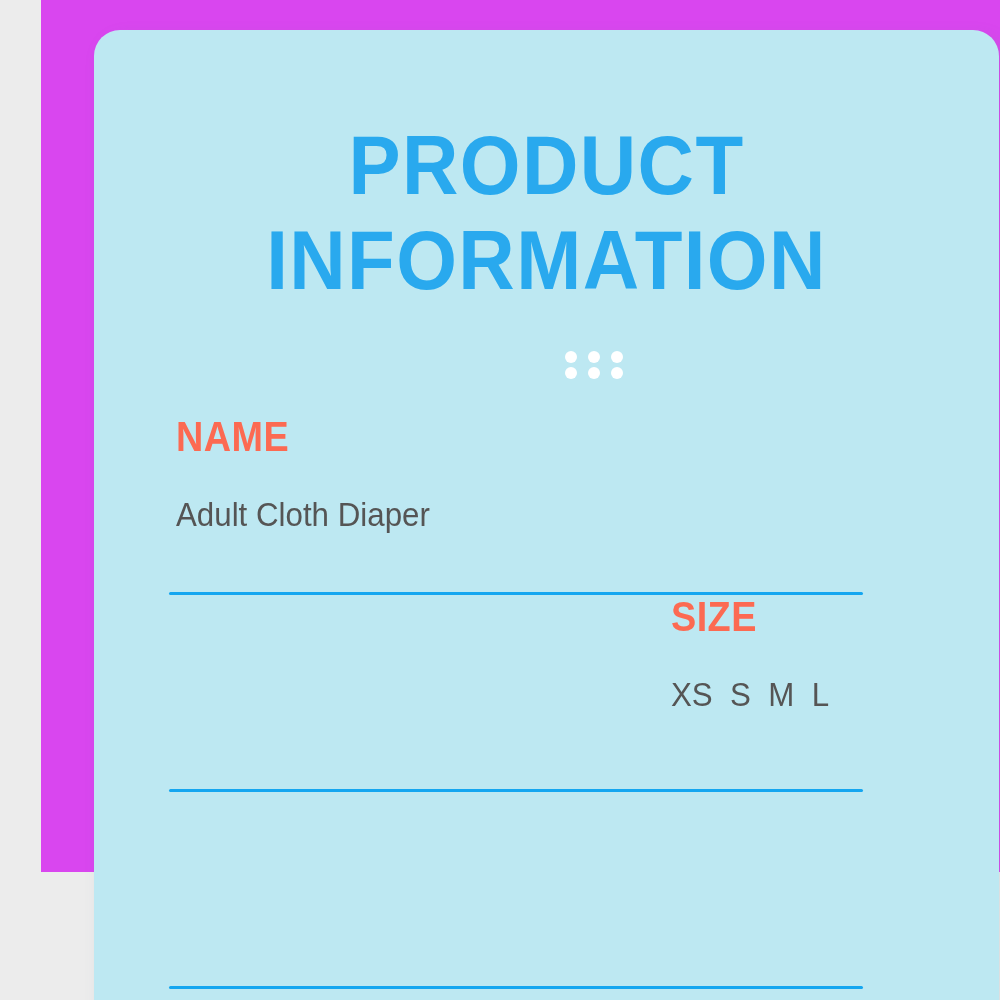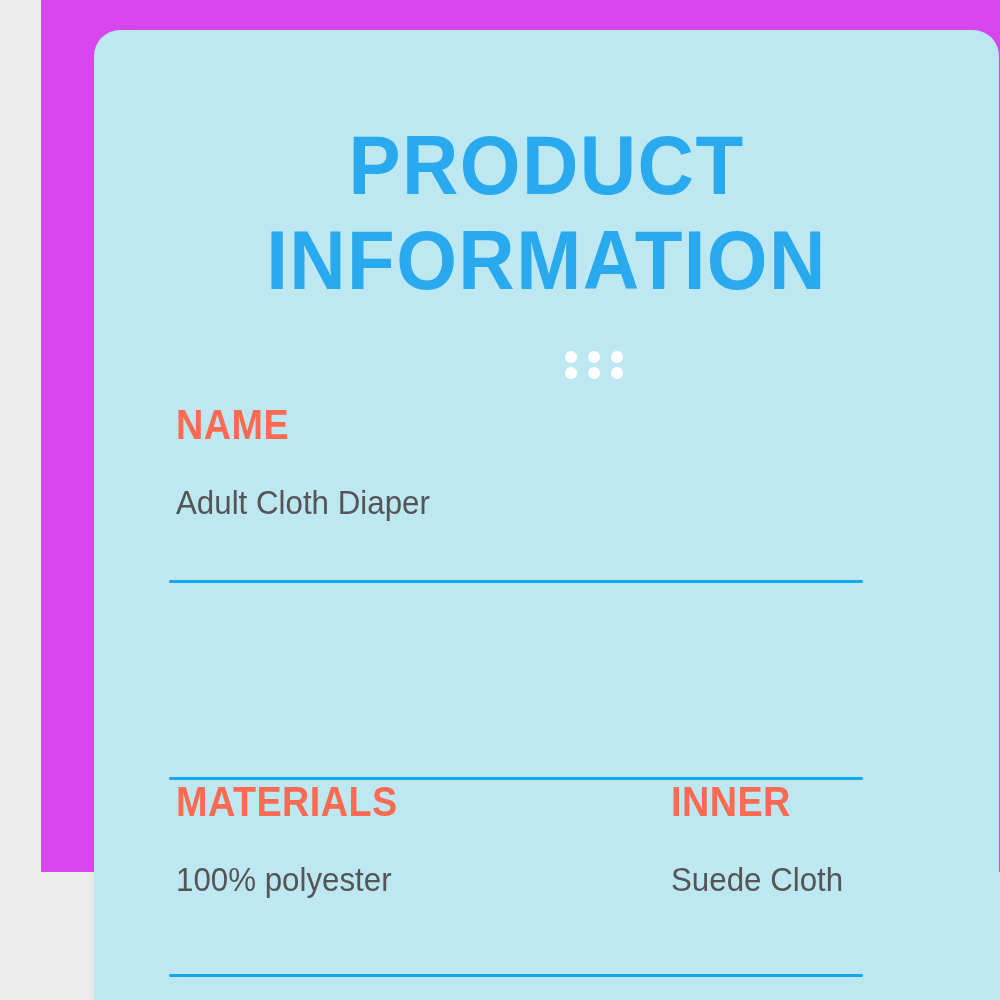--- a/index.html
+++ b/index.html
@@ -71,21 +71,21 @@
     width: 12px;
     height: 12px;
     border-radius: 50%;
     background: #ffffff;
   }
 
   
   #rows {
     position: absolute;
     left: 75px;   
-    top: 373px;   
+    top: 385px;   
     width: 694px; 
     text-decoration: underline;
   }
 
   .info-row {
     position: relative;
     height: 197px;
   }
   .info-row.first { height: 180px; }
 
@@ -167,33 +167,29 @@
           <div class="cell left">
             <span class="field-label">NAME</span>
             <span class="field-value">Adult Cloth Diaper</span>
           </div>
         </div>
         <div class="divider"></div>
       </div>
 
       <div class="info-row mid">
         <div class="cells">
+          <div class="cell right">
+            <span class="field-label">SIZE</span>
+            <span class="field-value">XS  S  M  L</span>
+          </div>
         </div>
         <div class="divider"></div>
       </div>
 
       <div class="info-row last">
         <div class="cells">
-          <div class="cell left">
-            <span class="field-label">MATERIALS</span>
-            <span class="field-value">100% polyester</span>
-          </div>
-          <div class="cell right">
-            <span class="field-label">INNER</span>
-            <span class="field-value">Suede Cloth</span>
-          </div>
         </div>
         <div class="divider"></div>
       </div>
 
     </div>
   </div>
 </div>
 
 </body></html>

